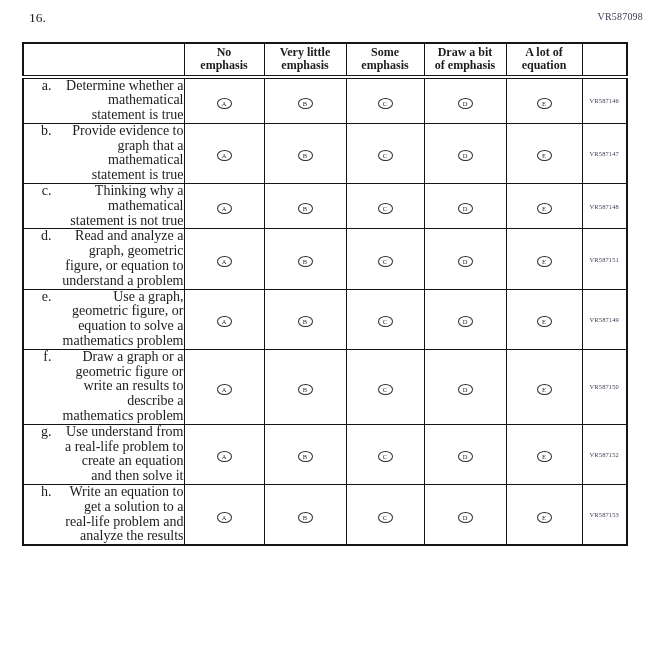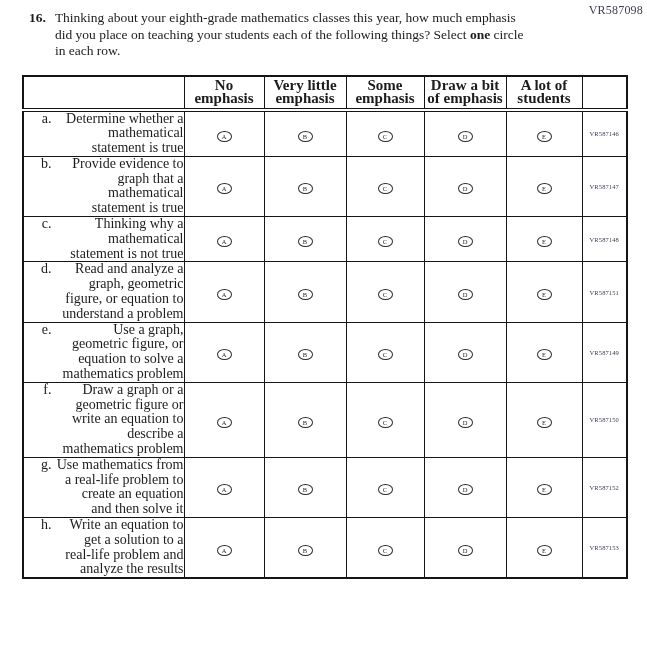--- a/index.html
+++ b/index.html
@@ -10,36 +10,35 @@
   body {
     position: relative;
     width: 647px;
     height: 645px;
     overflow: hidden;
     font-family: "Liberation Serif", "DejaVu Serif", serif;
     color: #1c1c1c;
   }
   .form-code {
     position: absolute;
-    top: 3px;
+    top: 11px;
     right: 4px;
-    font-size: 12px;
+    font-size: 10px;
     letter-spacing: 0.2px;
     color: #3d3d55;
   }
   .question {
     display: flex;
     margin: 10px 0 0 29px;
     width: 575px;
   }
   .qnum {
-    font-weight: bold;
+    font-weight: normal;
     font-size: 13.5px;
     line-height: 16.5px;
-    margin-right: 9px;
     flex: 0 0 auto;
   }
   .qtext {
     margin: 0;
     font-size: 13.5px;
     line-height: 16.5px;
     white-space: pre-line;
   }
   table.emphasis-table {
     border-collapse: collapse;
@@ -48,21 +47,21 @@
     border: 2px solid #151515;
   }
   .emphasis-table th,
   .emphasis-table td {
     border: 1px solid #151515;
     padding: 0;
   }
   .emphasis-table thead th {
     border-bottom: 4px double #151515;
     height: 31px;
-    font-size: 15px;
+    font-size: 12px;
     font-weight: bold;
     line-height: 13.5px;
     text-align: center;
     vertical-align: middle;
     white-space: pre-line;
   }
   .label-cell {
     vertical-align: top;
     padding: 3px 3px 3px 5px;
     font-size: 14px;
@@ -105,23 +104,20 @@
     vertical-align: middle;
   }
 </style>
 </head>
 <body>
 
 <div class="form-code">VR587098</div>
 
 <div class="question">
   <span class="qnum">16.</span>
-  <p class="qtext"><span>Thinking about your eighth-grade mathematics classes this year, how much emphasis
-did you place on teaching your students each of the following things? Select </span><b>one</b><span> circle
-in each row.</span></p>
 </div>
 
 <table class="emphasis-table">
   <colgroup>
     <col style="width:161px">
     <col style="width:80px">
     <col style="width:82px">
     <col style="width:78px">
     <col style="width:82px">
     <col style="width:76px">
@@ -132,21 +128,21 @@
       <th></th>
       <th>No
 emphasis</th>
       <th>Very little
 emphasis</th>
       <th>Some
 emphasis</th>
       <th>Draw a bit
 of emphasis</th>
       <th>A lot of
-students</th>
+equation</th>
       <th></th>
     </tr>
   </thead>
   <tbody id="table-body">
       <tr>
         <td class="label-cell"><span class="row-letter">a.</span><span class="row-text">Determine whether a
 mathematical
 statement is true</span></td>
         <td class="option-cell"><span class="bubble">A</span></td>
         <td class="option-cell"><span class="bubble">B</span></td>
@@ -198,32 +194,32 @@
         <td class="option-cell"><span class="bubble">A</span></td>
         <td class="option-cell"><span class="bubble">B</span></td>
         <td class="option-cell"><span class="bubble">C</span></td>
         <td class="option-cell"><span class="bubble">D</span></td>
         <td class="option-cell"><span class="bubble">E</span></td>
         <td class="code-cell">VR587149</td>
       </tr>
       <tr>
         <td class="label-cell"><span class="row-letter">f.</span><span class="row-text">Draw a graph or a
 geometric figure or
-write an equation to
+write an results to
 describe a
 mathematics problem</span></td>
         <td class="option-cell"><span class="bubble">A</span></td>
         <td class="option-cell"><span class="bubble">B</span></td>
         <td class="option-cell"><span class="bubble">C</span></td>
         <td class="option-cell"><span class="bubble">D</span></td>
         <td class="option-cell"><span class="bubble">E</span></td>
         <td class="code-cell">VR587150</td>
       </tr>
       <tr>
-        <td class="label-cell"><span class="row-letter">g.</span><span class="row-text">Use mathematics from
+        <td class="label-cell"><span class="row-letter">g.</span><span class="row-text">Use understand from
 a real-life problem to
 create an equation
 and then solve it</span></td>
         <td class="option-cell"><span class="bubble">A</span></td>
         <td class="option-cell"><span class="bubble">B</span></td>
         <td class="option-cell"><span class="bubble">C</span></td>
         <td class="option-cell"><span class="bubble">D</span></td>
         <td class="option-cell"><span class="bubble">E</span></td>
         <td class="code-cell">VR587152</td>
       </tr>

